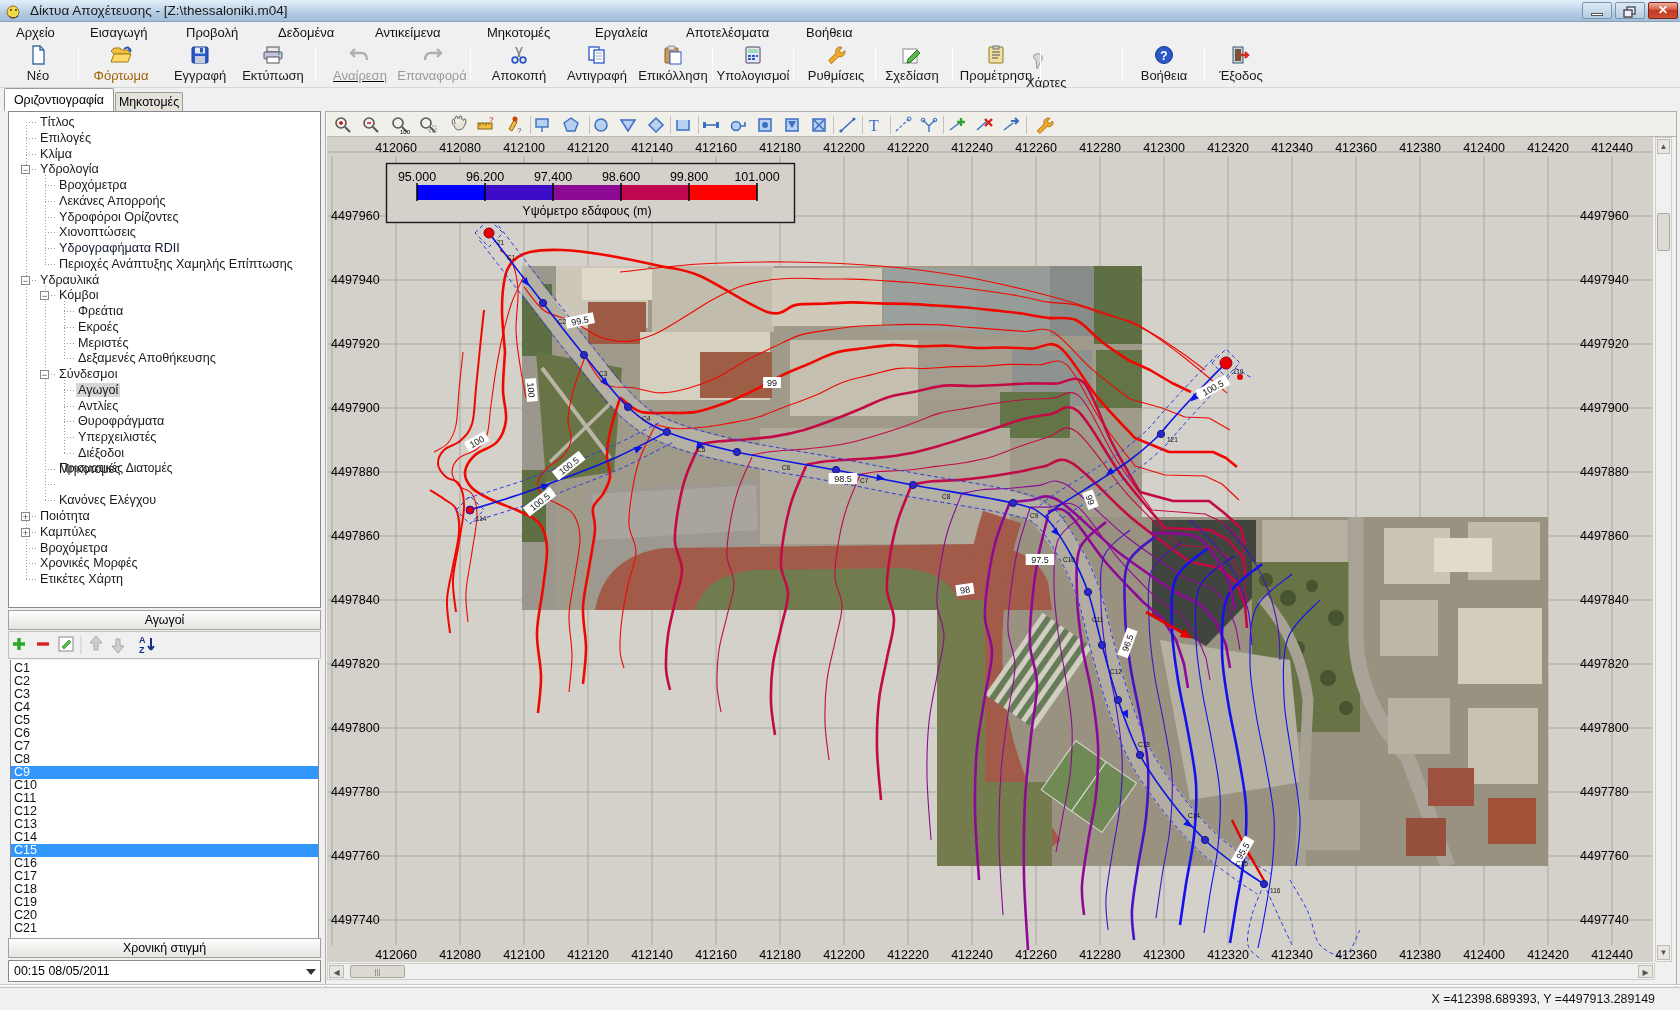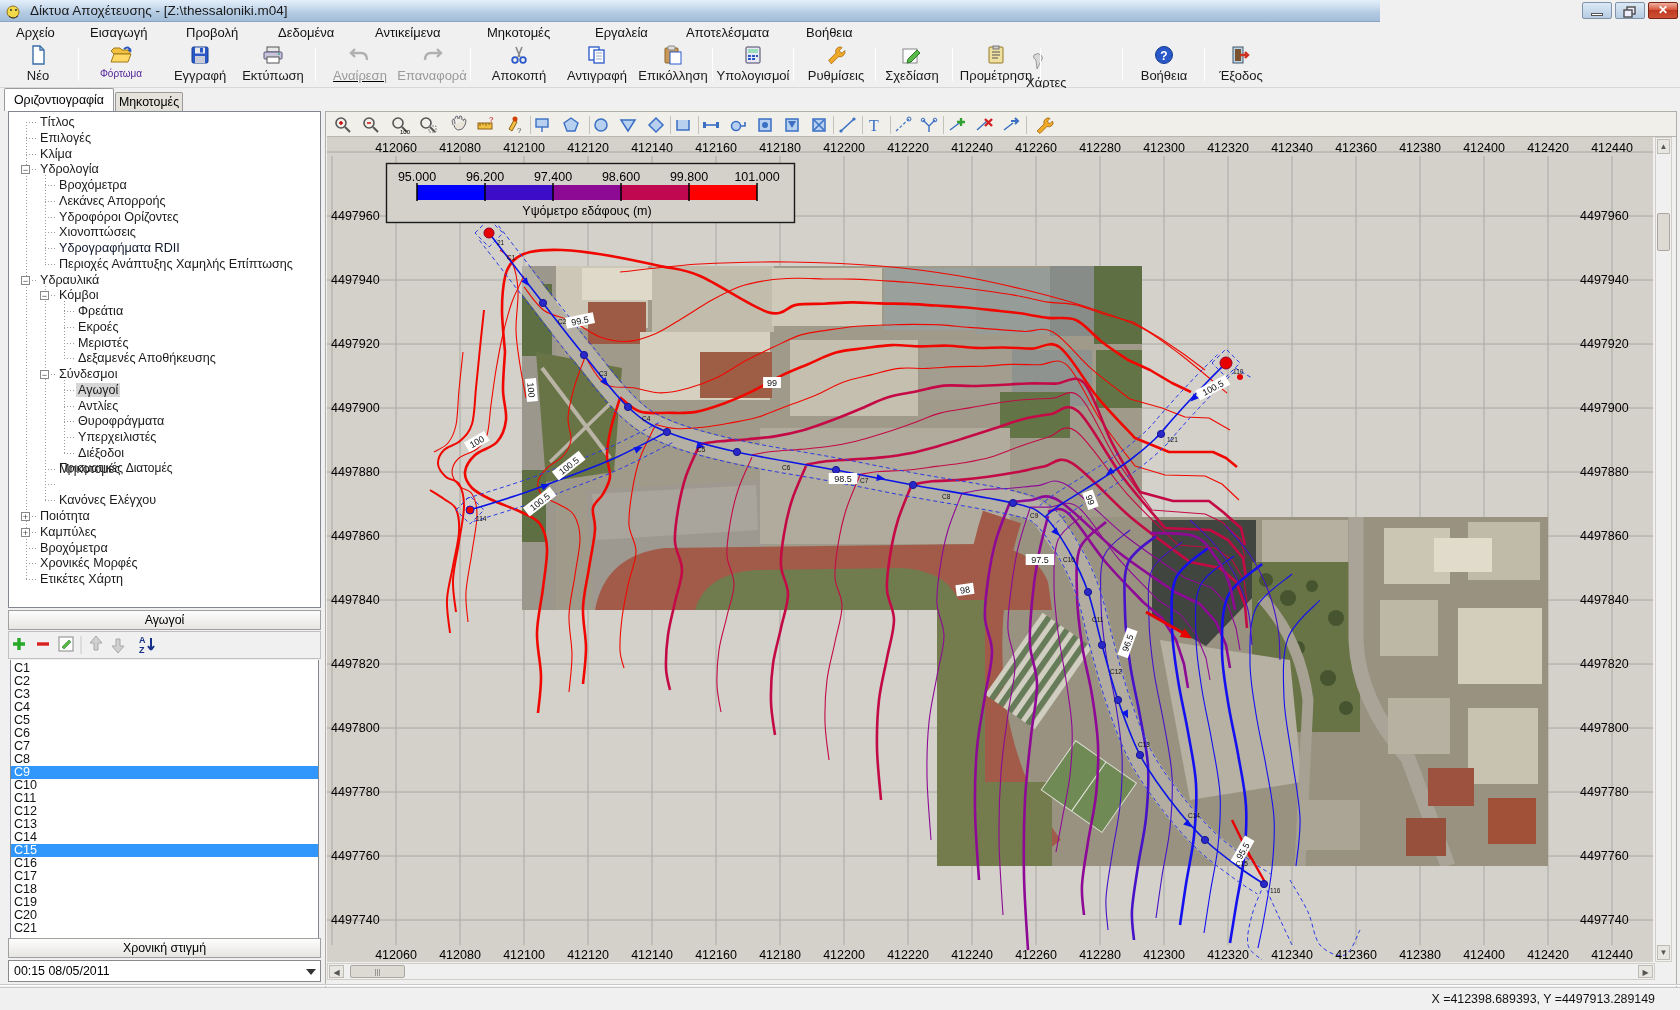--- a/index.html
+++ b/index.html
@@ -1,13 +1,13 @@
 <!DOCTYPE html>
 <html><head><meta charset="utf-8"><style>*{margin:0;padding:0;box-sizing:border-box}body{width:1680px;height:1010px;position:relative;overflow:hidden;font-family:"Liberation Sans",sans-serif;background:#f0f0f0}.abs{position:absolute}</style></head><body>
-<div class="abs" style="left:0;top:0;width:1380px;height:22px;background:linear-gradient(180deg,#e3eefa 0%,#cfdff0 30%,#b4cbe3 60%,#a3bdd9 100%);border-bottom:1px solid #8aa4c0">
+<div class="abs" style="left:0;top:0;width:1680px;height:22px;background:linear-gradient(180deg,#e3eefa 0%,#cfdff0 30%,#b4cbe3 60%,#a3bdd9 100%);border-bottom:1px solid #8aa4c0">
     <svg class="abs" style="left:5px;top:3px" width="17" height="17" viewBox="0 0 17 17">
       <circle cx="8" cy="9" r="6" fill="#f0d848" stroke="#907020"></circle>
       <path d="M4,13 q4,4 9,0" stroke="#333" fill="none"></path>
       <circle cx="6" cy="7" r="1" fill="#333"></circle>
       <circle cx="11" cy="7" r="1" fill="#333"></circle>
     </svg>
     <div class="abs" style="left:30px;top:3px;font-size:13.5px;color:#1a1a1a">Δίκτυα Αποχέτευσης - [Z:\thessaloniki.m04]</div>
     <div class="abs" style="left:1582px;top:2px;width:30px;height:17px;background:linear-gradient(#dce9f5,#b6cce2);border:1px solid #7f94ab;border-radius:2px;text-align:center">
       <div style="margin:10px auto 0;width:12px;height:3px;background:#fff;border:1px solid #555"></div>
     </div>
@@ -38,21 +38,21 @@
       </svg></div>
     <div style="font-size:13px;color:#1a1a1a;margin-top:2px">Νέο</div>
   </div>
 <div style="position:absolute;left:121px;top:45px;width:110px;text-align:center;margin-left:-55px;">
     <div style="height:21px"><svg width="22" height="20" viewBox="0 0 22 20">
         <path d="M1,6 l3,-3 h6 l2,2 h8 v4 h-16 z" fill="#f0c040" stroke="#a07818"></path>
         <path d="M1,17 l3,-8 h17 l-3,8 z" fill="#ffd866" stroke="#a07818"></path>
         <path d="M14,4 q5,-4 6,2" fill="none" stroke="#2a58c0" stroke-width="2"></path>
         <path d="M21,3 l0.5,4 l-4,-1 z" fill="#2a58c0"></path>
       </svg></div>
-    <div style="font-size:10px;color:#4c1d95;margin-top:2px">Φόρτωμα</div>
+    <div style="font-size:13px;color:#a16207;margin-top:2px">Φόρτωμα</div>
   </div>
 <div style="position:absolute;left:200px;top:45px;width:110px;text-align:center;margin-left:-55px;">
     <div style="height:21px"><svg width="22" height="20" viewBox="0 0 22 20">
         <rect x="3" y="2" width="16" height="16" rx="1.5" fill="#2a58c8" stroke="#123c90"></rect>
         <rect x="6" y="2.5" width="10" height="6" fill="#e8e8e8"></rect>
         <rect x="11" y="3" width="3" height="4.5" fill="#2a58c8"></rect>
         <rect x="6" y="11" width="10" height="7" fill="#c8ccd8"></rect>
       </svg></div>
     <div style="font-size:13px;color:#1a1a1a;margin-top:2px">Εγγραφή</div>
   </div>

